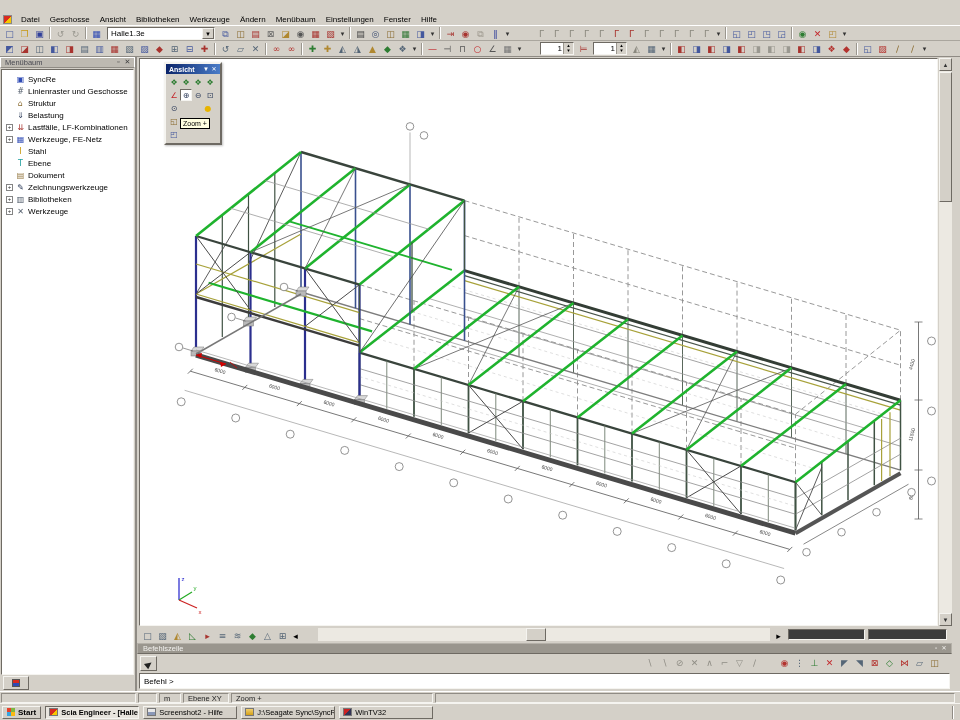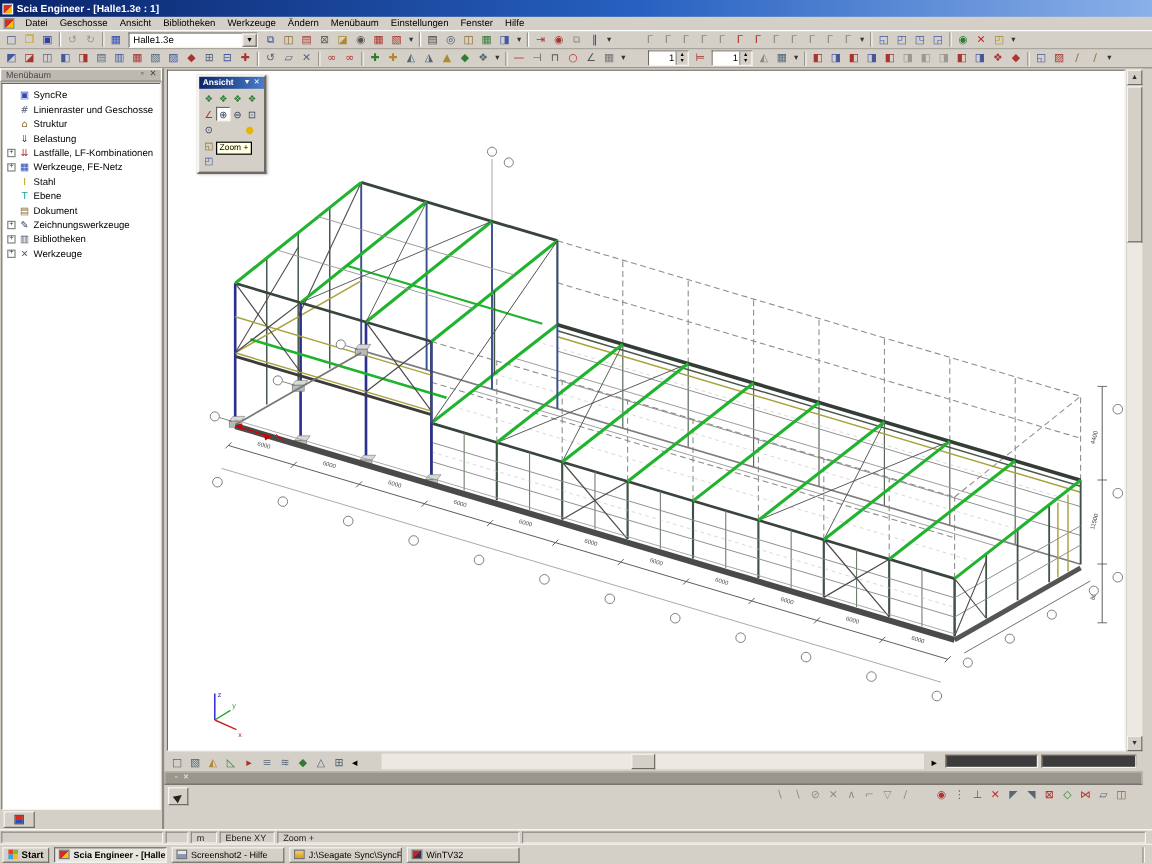--- a/index.html
+++ b/index.html
@@ -111,24 +111,20 @@
   .pali.pressed{border-color:#6e6a63 #f5f4f0 #f5f4f0 #6e6a63;background:#fff;}
   .palsep{width:3px;}
   .tooltip{position:absolute;left:14px;top:44px;background:#ffffe1;border:1px solid #000;font-size:7px;
     padding:0 2px;line-height:9px;white-space:nowrap;z-index:5;}
 </style>
 </head>
 <body>
 
 <div id="app">
 
-  <div class="titlebar">
-    <span class="appico"></span>
-    <span>Scia Engineer - [Halle1.3e : 1]</span>
-  </div>
 
   <div class="menubar">
     <span class="mdi"></span>
     <span id="menuitems" style="display:flex;">
         <span class="mitem">Datei</span>
         <span class="mitem">Geschosse</span>
         <span class="mitem">Ansicht</span>
         <span class="mitem">Bibliotheken</span>
         <span class="mitem">Werkzeuge</span>
         <span class="mitem">Ändern</span>
@@ -677,20 +673,21 @@
     <div class="hscroll">
       <span class="hthumb" style="left:208px;width:20px;"></span>
     </div>
     <span class="tbi" style="position:absolute;left:636px;width:11px;">▸</span>
     <span class="darkbox" style="left:651px;width:77px;"></span>
     <span class="darkbox" style="left:731px;width:79px;"></span>
   </div>
 
   <div class="cmdpanel">
     <div class="cmdtitle">
+      <span class="ct-lbl">Befehlszeile</span>
       <span class="palbtn">▫</span>
       <span class="palbtn">✕</span>
     </div>
     <div class="cmdbtns">
       <span class="cursorbtn"><span>▶</span></span>
     </div>
     <div class="snaps" id="snapsgray" style="left:505px;">
         <span class="tbi" style="color: rgb(143, 141, 133);">∖</span>
         <span class="tbi" style="color: rgb(143, 141, 133);">∖</span>
         <span class="tbi" style="color: rgb(143, 141, 133);">⊘</span>
@@ -706,20 +703,23 @@
         <span class="tbi" style="color: rgb(46, 125, 50);">⊥</span>
         <span class="tbi" style="color: rgb(195, 39, 43);">✕</span>
         <span class="tbi" style="color: rgb(85, 102, 119);">◤</span>
         <span class="tbi" style="color: rgb(85, 102, 119);">◥</span>
         <span class="tbi" style="color: rgb(179, 51, 47);">⊠</span>
         <span class="tbi" style="color: rgb(46, 125, 50);">◇</span>
         <span class="tbi" style="color: rgb(179, 51, 47);">⋈</span>
         <span class="tbi" style="color: rgb(85, 102, 119);">▱</span>
         <span class="tbi" style="color: rgb(138, 107, 47);">◫</span>
       </div>
+    <div class="cmdinputrow">
+      <span>Befehl &gt;</span>
+    </div>
   </div>
 
   <div class="statusbar" id="statusbar">
       <div class="scell" style="width: 135px;"></div>
       <div class="scell" style="width: 19px;"></div>
       <div class="scell" style="width: 22px;">m</div>
       <div class="scell" style="width: 46px;">Ebene XY</div>
       <div class="scell" style="width: 202px;">Zoom +</div>
       <div class="scell" style="width: 520px;"></div>
     </div>

